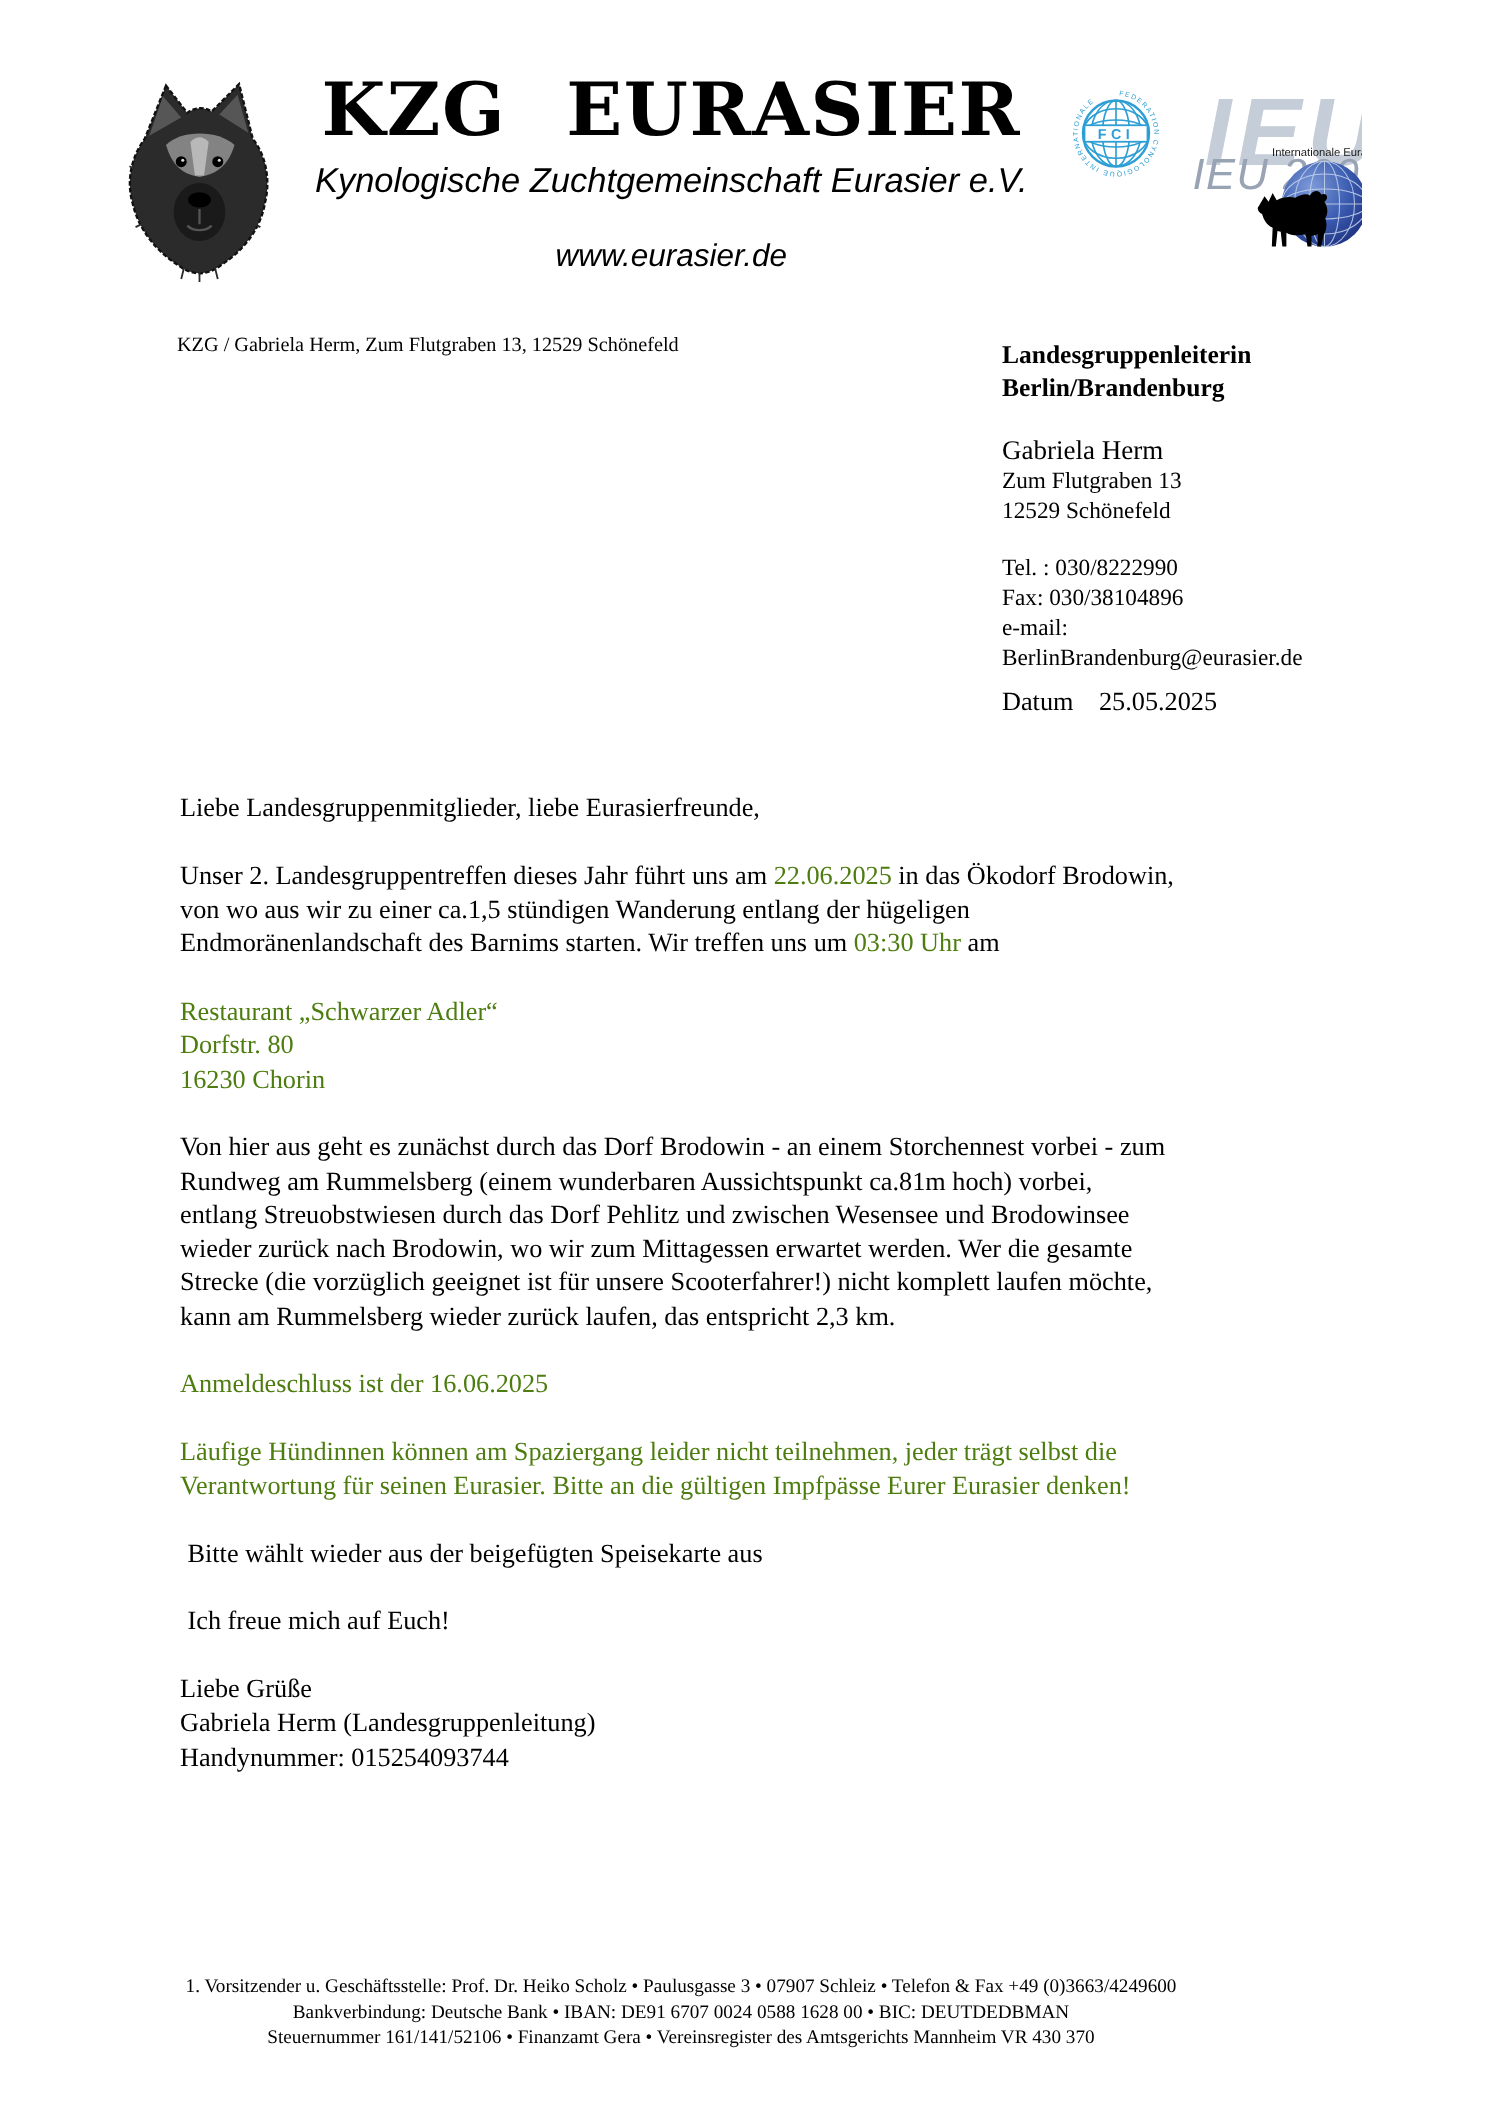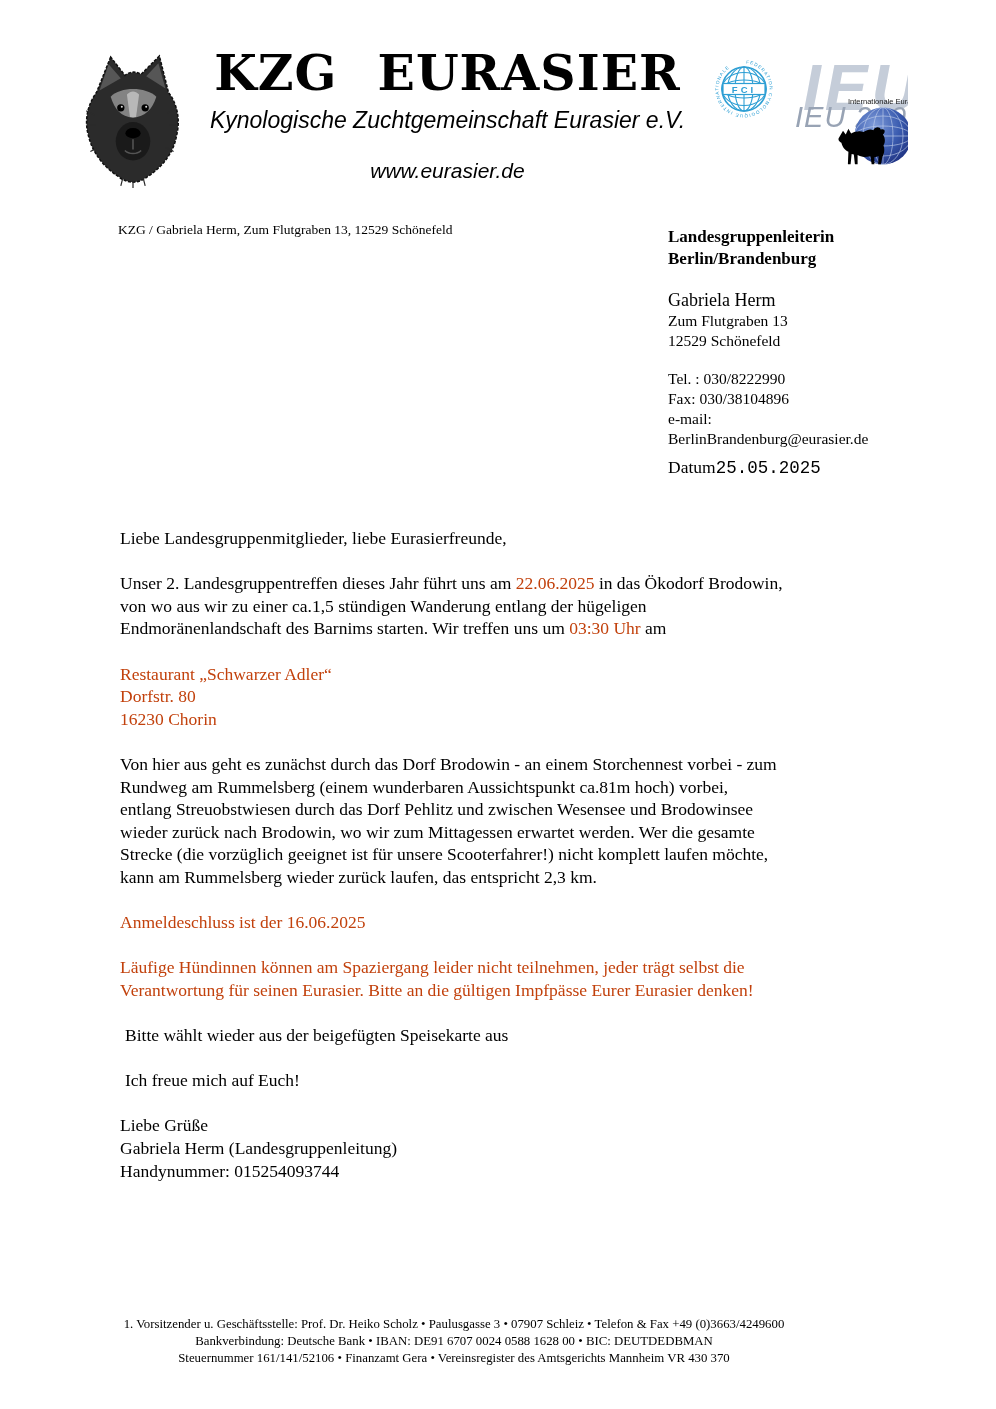--- a/index.html
+++ b/index.html
@@ -29,25 +29,25 @@
     font-style:italic;font-size:29px;color:#98a3b4;letter-spacing:1px;z-index:2;}
   .ieu-globe{position:absolute;left:58px;top:51px;width:60px;height:60px;z-index:4;}
   .ieu-dog{position:absolute;left:41px;top:70px;width:54px;height:44px;z-index:5;}
   
   .sender-line{position:absolute;left:118px;top:222px;font-size:13.5px;}
   .recipient-block{position:absolute;left:668px;top:226px;font-size:15.5px;line-height:20px;}
   .recipient-role{font-weight:bold;font-size:17px;line-height:22px;}
   .recipient-name{font-size:18px;line-height:22px;margin-top:19px;}
   .recipient-tel-group{margin-top:18px;}
   .date-line{position:absolute;left:668px;top:457px;font-size:17.5px;}
-  .date-value{font-family:Liberation Mono, monospace;}
+  .date-value{margin-left:17px;}
   
   .letter-body{position:absolute;left:120px;top:527px;width:820px;font-size:17.5px;line-height:22.6px;}
   .letter-body p{margin:0 0 22.6px 0;}
-  .red{color:#c2410c;}
+  .red{color:#4d7c0f;}
   .indent{padding-left:5px;}
   
   .page-footer{position:absolute;left:0;right:0;top:1316px;text-align:center;font-size:12.8px;line-height:16.8px;}
 </style>
 </head>
 <body>
 
 <div id="page">
 
   <div class="dog-logo">

